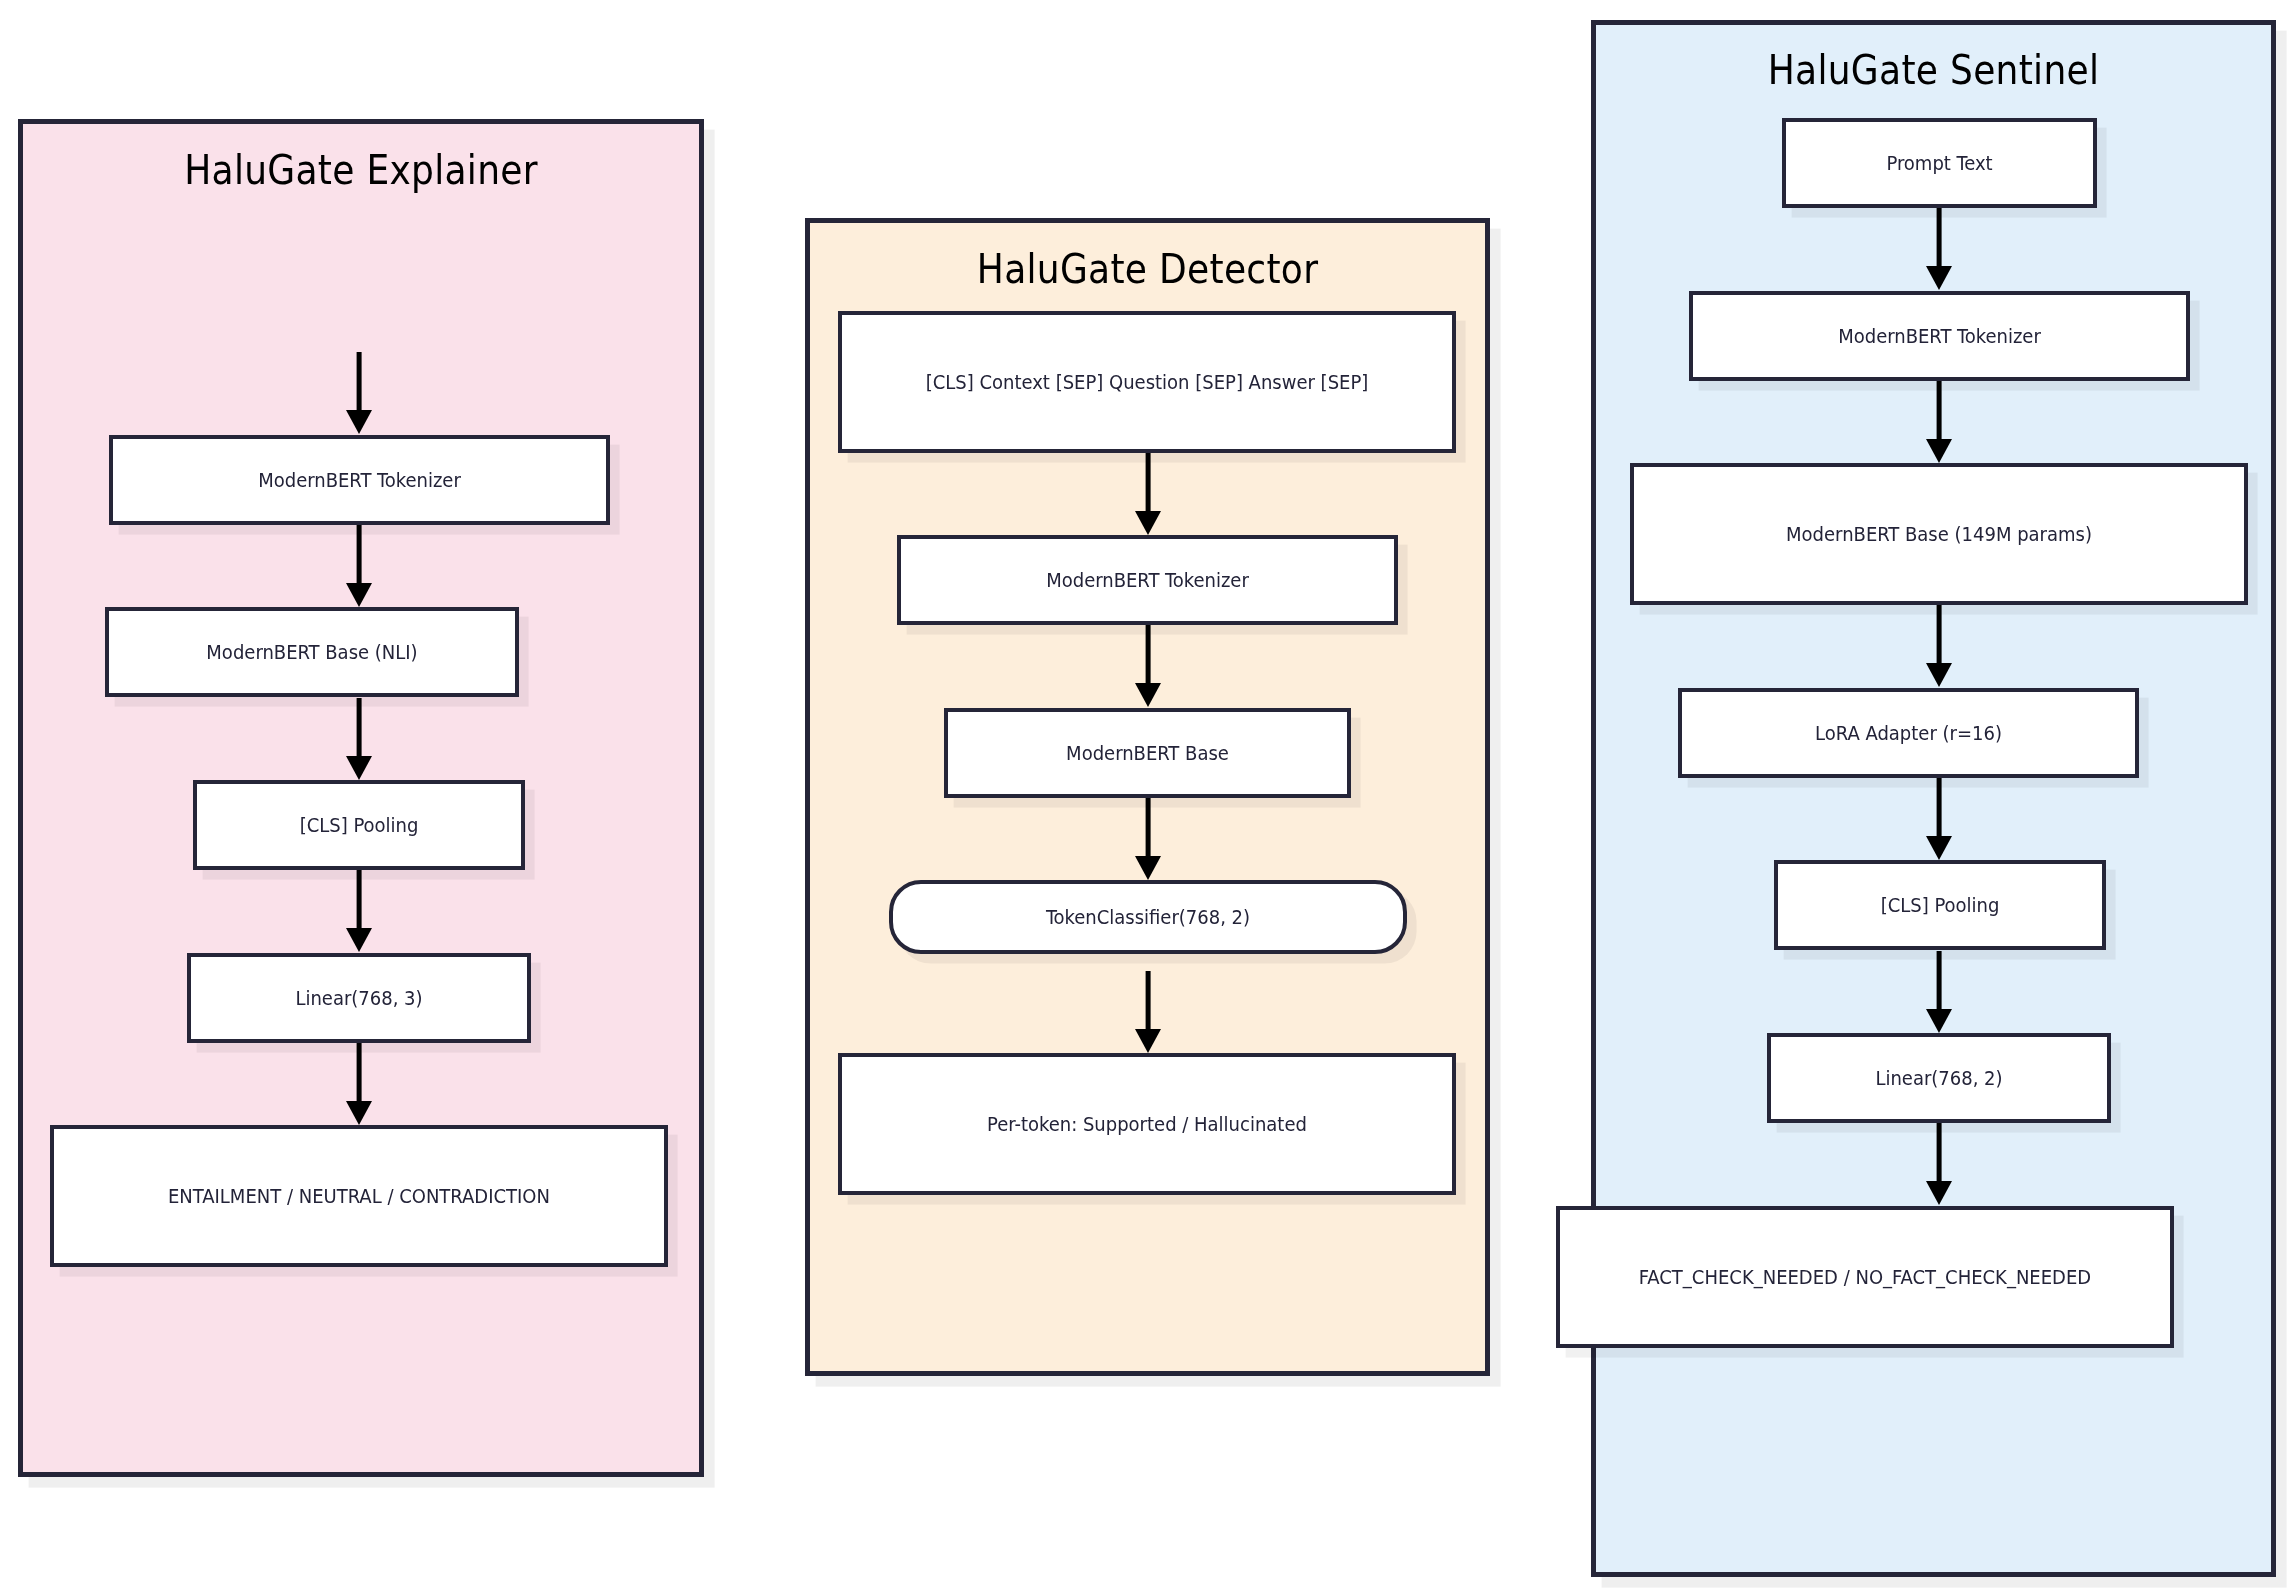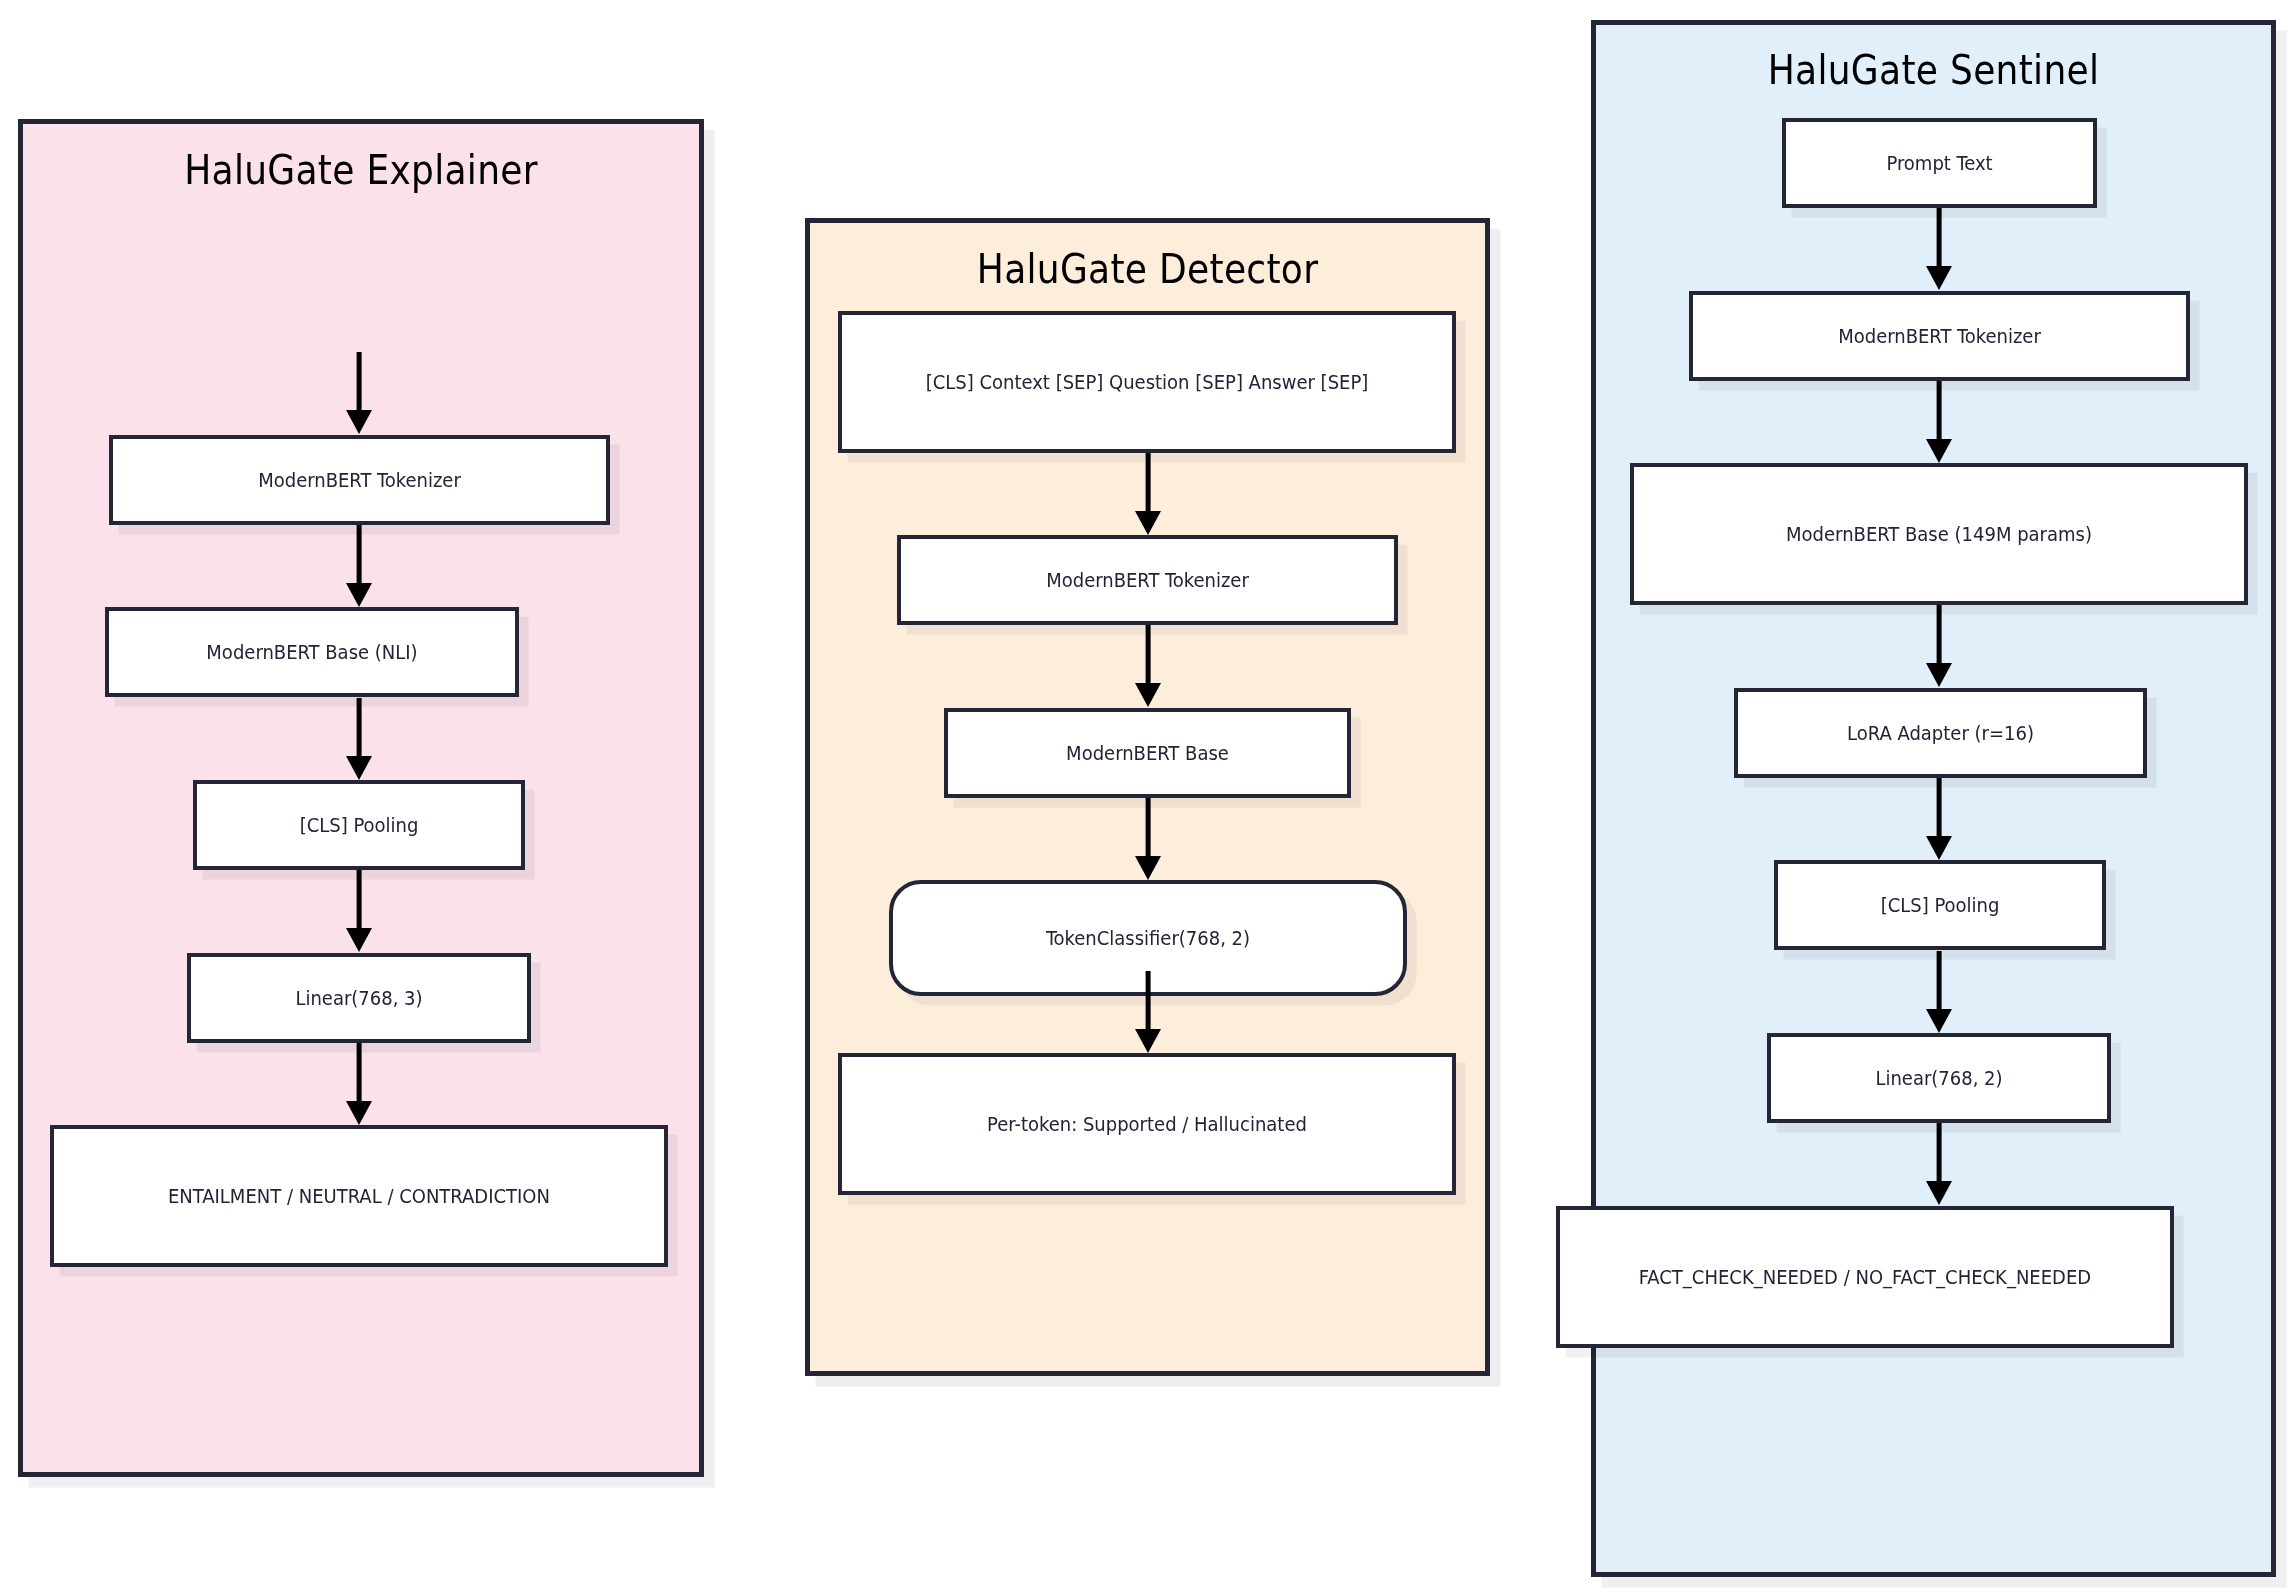--- a/index.html
+++ b/index.html
@@ -139,21 +139,21 @@
   </div>
 
   <div class="node" style="left:944px;top:708px;width:407px;height:90px;">
     <span>ModernBERT Base</span>
   </div>
   <div class="arrow" style="left:1148px;top:798px;height:82px;">
     <div class="shaft" style="height:58px;"></div>
       <div class="head"></div>
   </div>
 
-  <div class="node" style="left:889px;top:880px;width:518px;height:116px;border-radius:32px;">
+  <div class="node" style="left:889px;top:880px;width:518px;height:74px;border-radius:32px;">
     <span>TokenClassifier(768, 2)</span>
   </div>
   <div class="arrow" style="left:1148px;top:971px;height:82px;">
     <div class="shaft" style="height:58px;"></div>
       <div class="head"></div>
   </div>
 
   <div class="node" style="left:838px;top:1053px;width:618px;height:142px;">
     <span>Per-token: Supported / Hallucinated</span>
   </div>
@@ -179,21 +179,21 @@
   </div>
 
   <div class="node" style="left:1630px;top:463px;width:618px;height:142px;">
     <span>ModernBERT Base (149M params)</span>
   </div>
   <div class="arrow" style="left:1939px;top:605px;height:82px;">
     <div class="shaft" style="height:58px;"></div>
       <div class="head"></div>
   </div>
 
-  <div class="node" style="left:1734px;top:688px;width:413px;height:90px;">
+  <div class="node" style="left:1678px;top:688px;width:461px;height:90px;">
     <span>LoRA Adapter (r=16)</span>
   </div>
   <div class="arrow" style="left:1939px;top:778px;height:82px;">
     <div class="shaft" style="height:58px;"></div>
       <div class="head"></div>
   </div>
 
   <div class="node" style="left:1774px;top:860px;width:332px;height:90px;">
     <span>[CLS] Pooling</span>
   </div>

